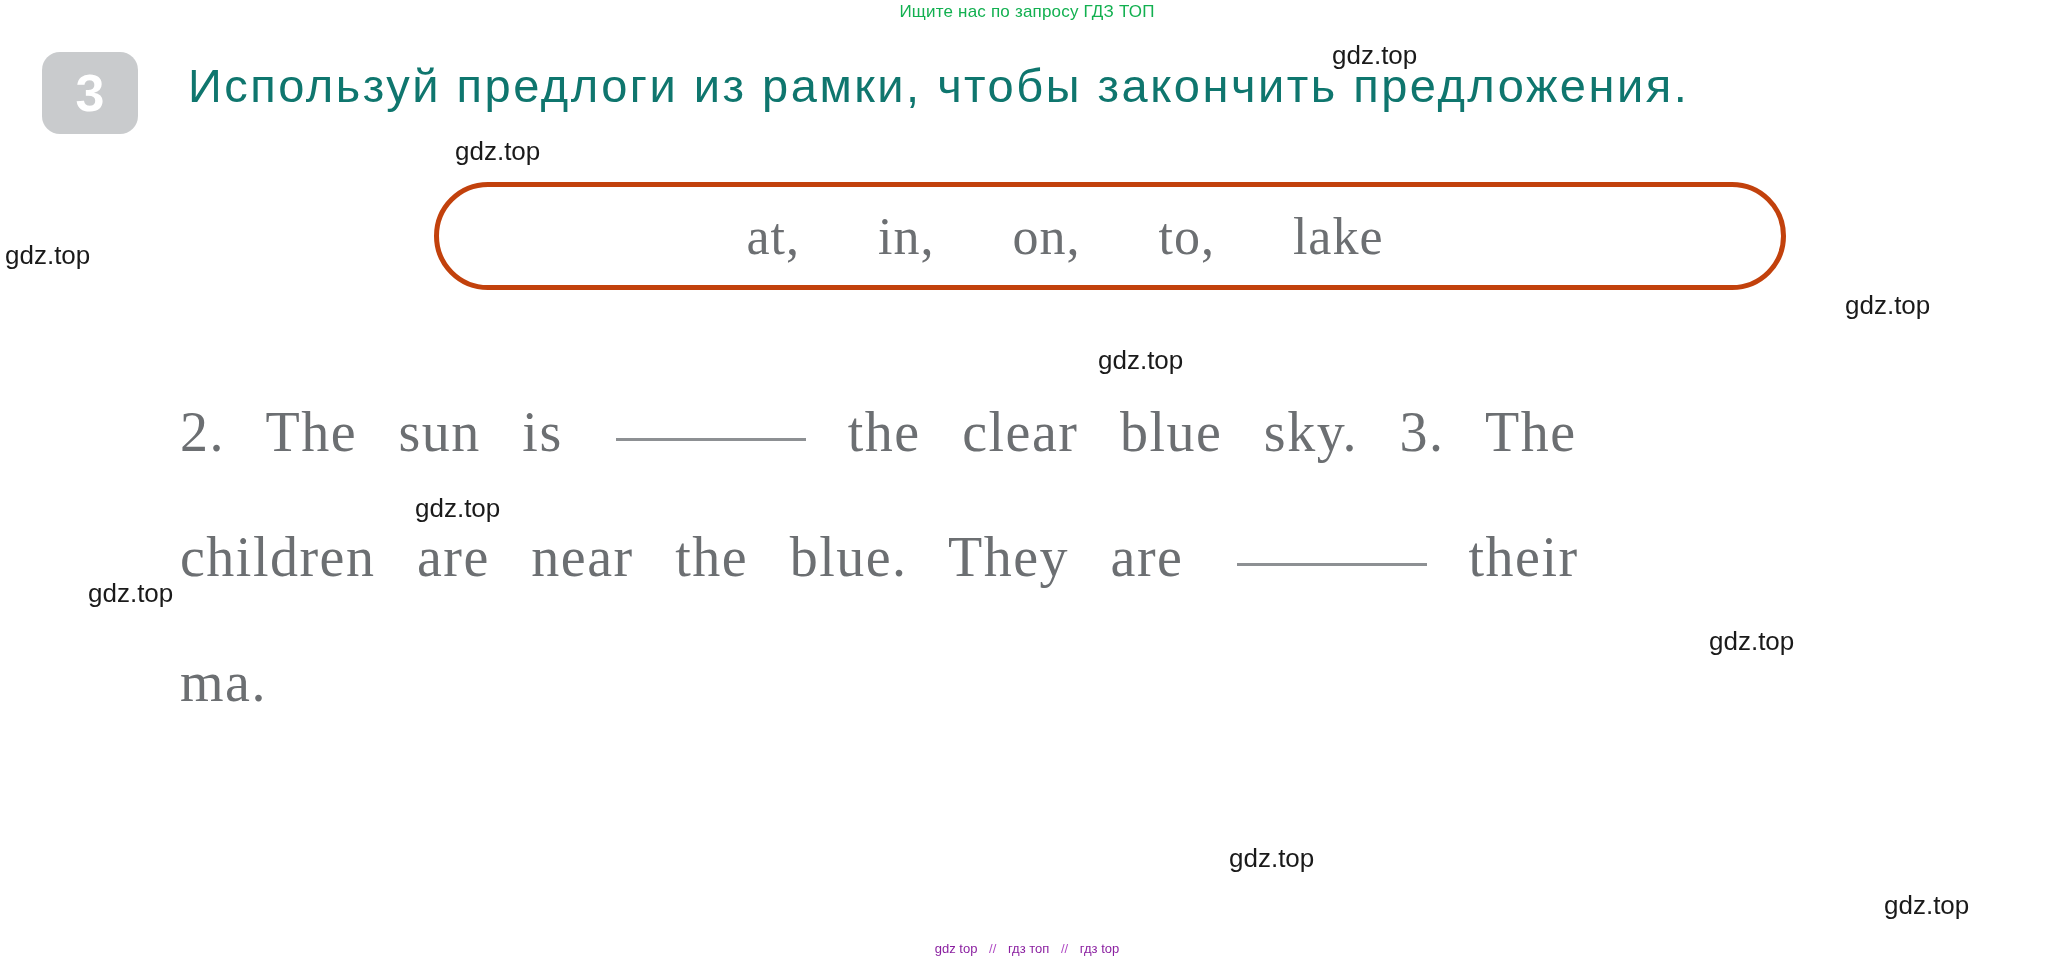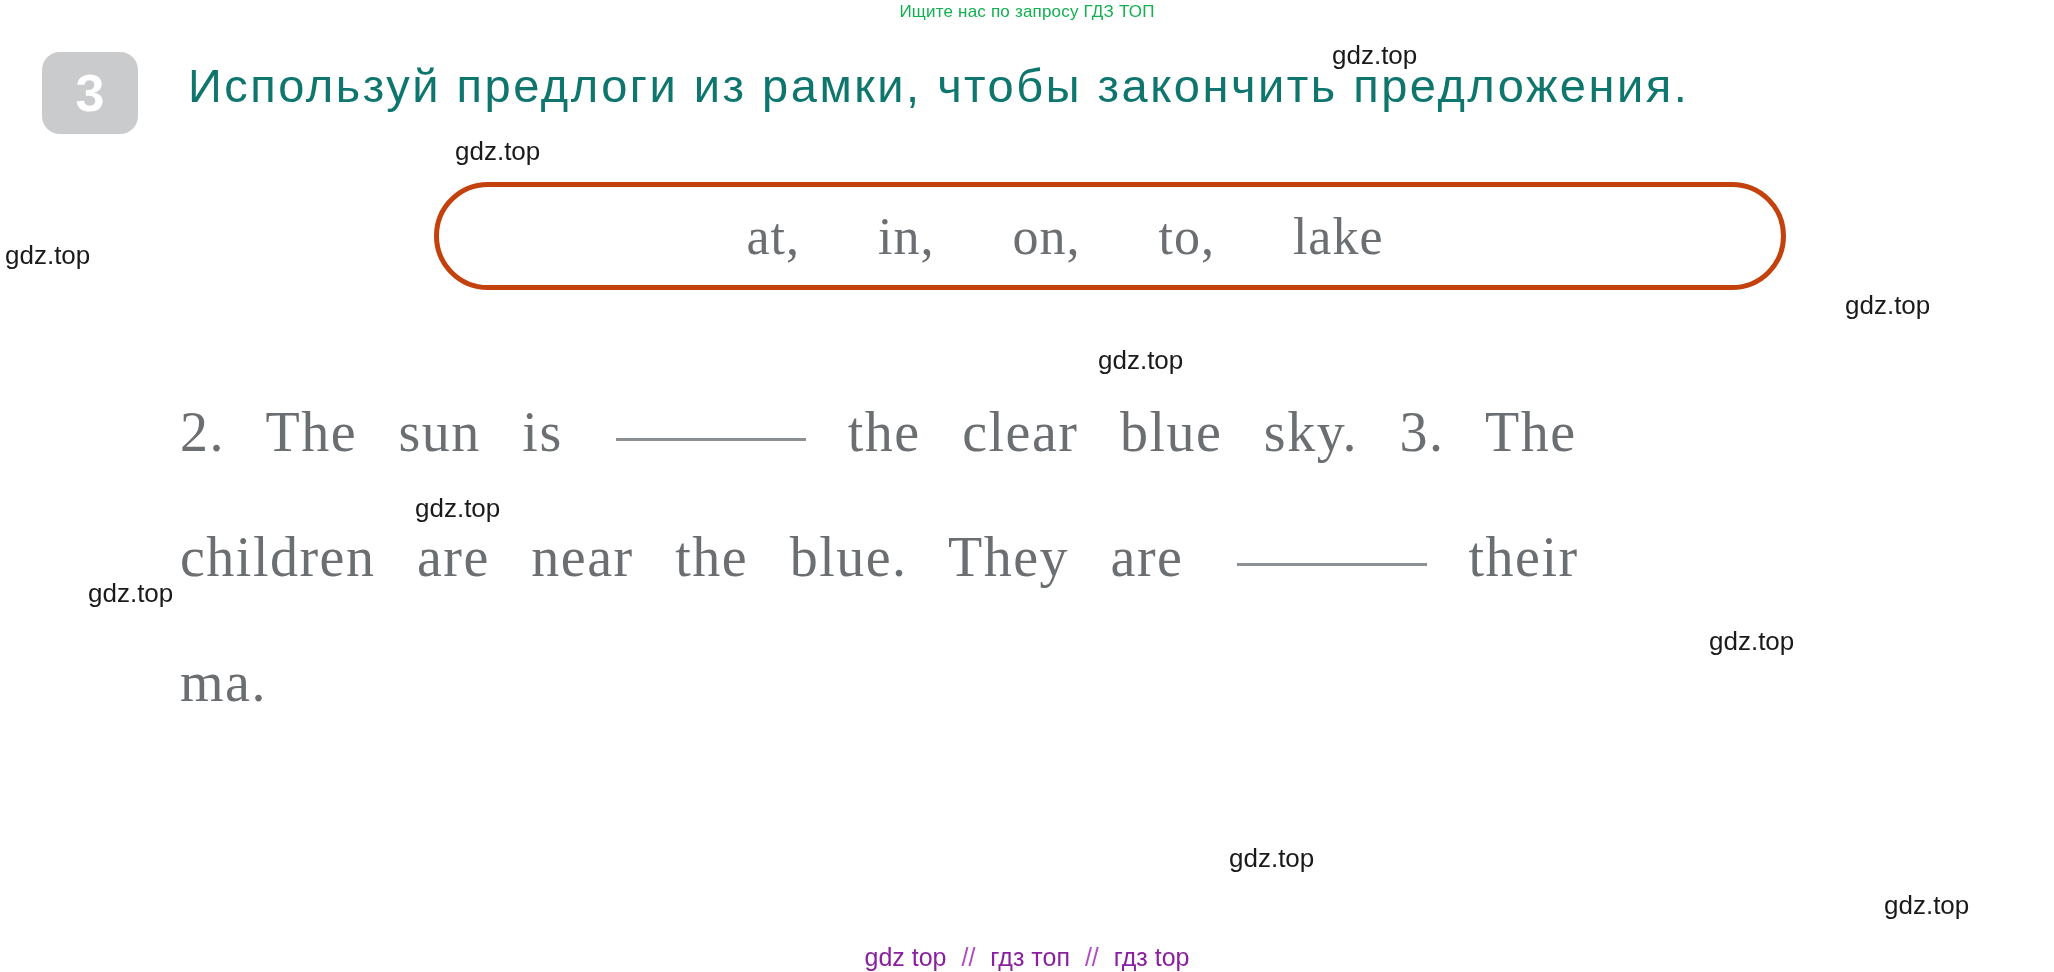--- a/index.html
+++ b/index.html
@@ -123,26 +123,26 @@
     position: absolute;
     font-family: "Liberation Sans", sans-serif;
     font-size: 26px;
     color: #1a1a1a;
     white-space: nowrap;
   }
 
   
   .bottom-promo {
     position: absolute;
-    bottom: 0;
+    bottom: 16px;
     left: 0;
     width: 100%;
     text-align: center;
     font-family: "Liberation Sans", sans-serif;
-    font-size: 25px;
+    font-size: 13px;
     color: #8a1fa0;
     white-space: nowrap;
   }
   .bottom-promo .sep { margin: 0 8px; color: #b04bc4; }
 </style>
 </head>
 <body>
 
 <div class="top-promo">Ищите нас по запросу ГДЗ ТОП</div>
 

